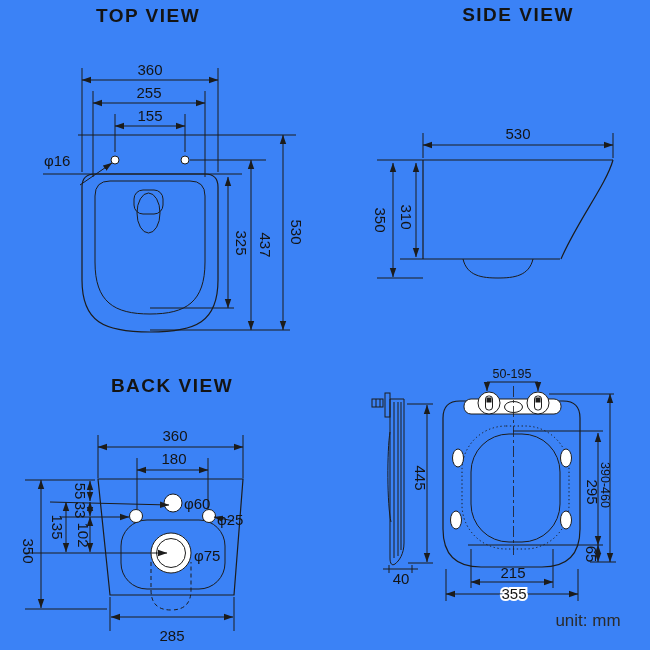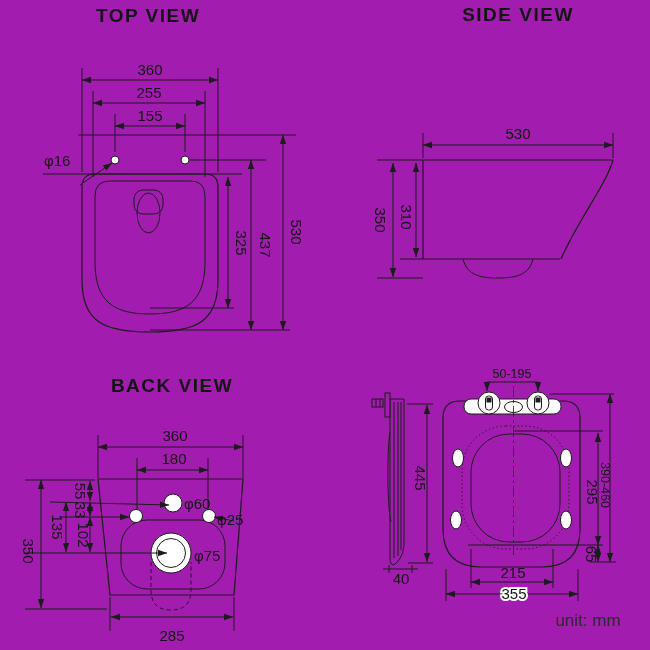--- a/index.html
+++ b/index.html
@@ -1,16 +1,16 @@
 <!DOCTYPE html>
 <html><head>
 <meta charset="utf-8">
 <style>
   html,body{margin:0;padding:0;background:#fff;}
-  .sheet{position:relative;width:650px;height:650px;background:#a21caf;overflow:hidden;
+  .sheet{position:relative;width:650px;height:650px;background:#3b82f6;overflow:hidden;
          font-family:"Liberation Sans",sans-serif;}
   svg{display:block}
   .ln{stroke:#1c1c1c;stroke-width:1;fill:none;}
   .thick{stroke-width:1.2;}
   .dimline{marker-start:url(#arr);marker-end:url(#arr);}
   .lead{marker-end:url(#arr);}
   .dash{stroke-dasharray:4 3;}
   .cl{stroke-dasharray:11 3 3 3;stroke-width:0.8;}
   .dots{stroke-dasharray:1.3 2.6;}
   text{fill:#141414;font-family:"Liberation Sans",sans-serif;}

